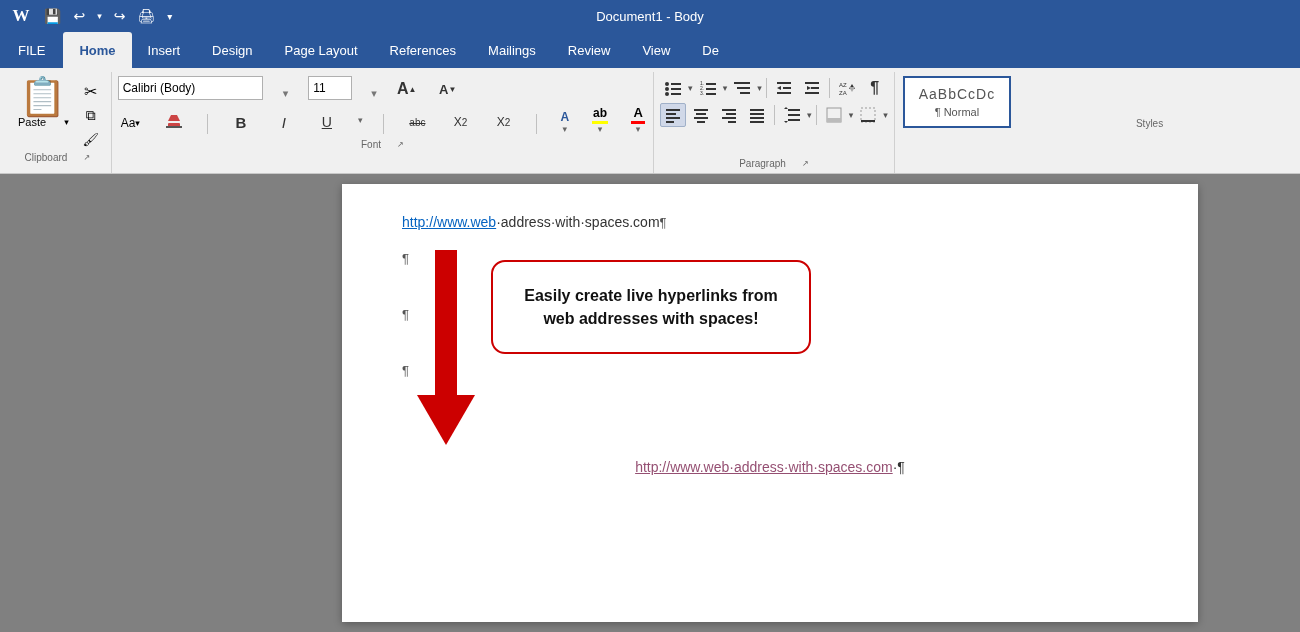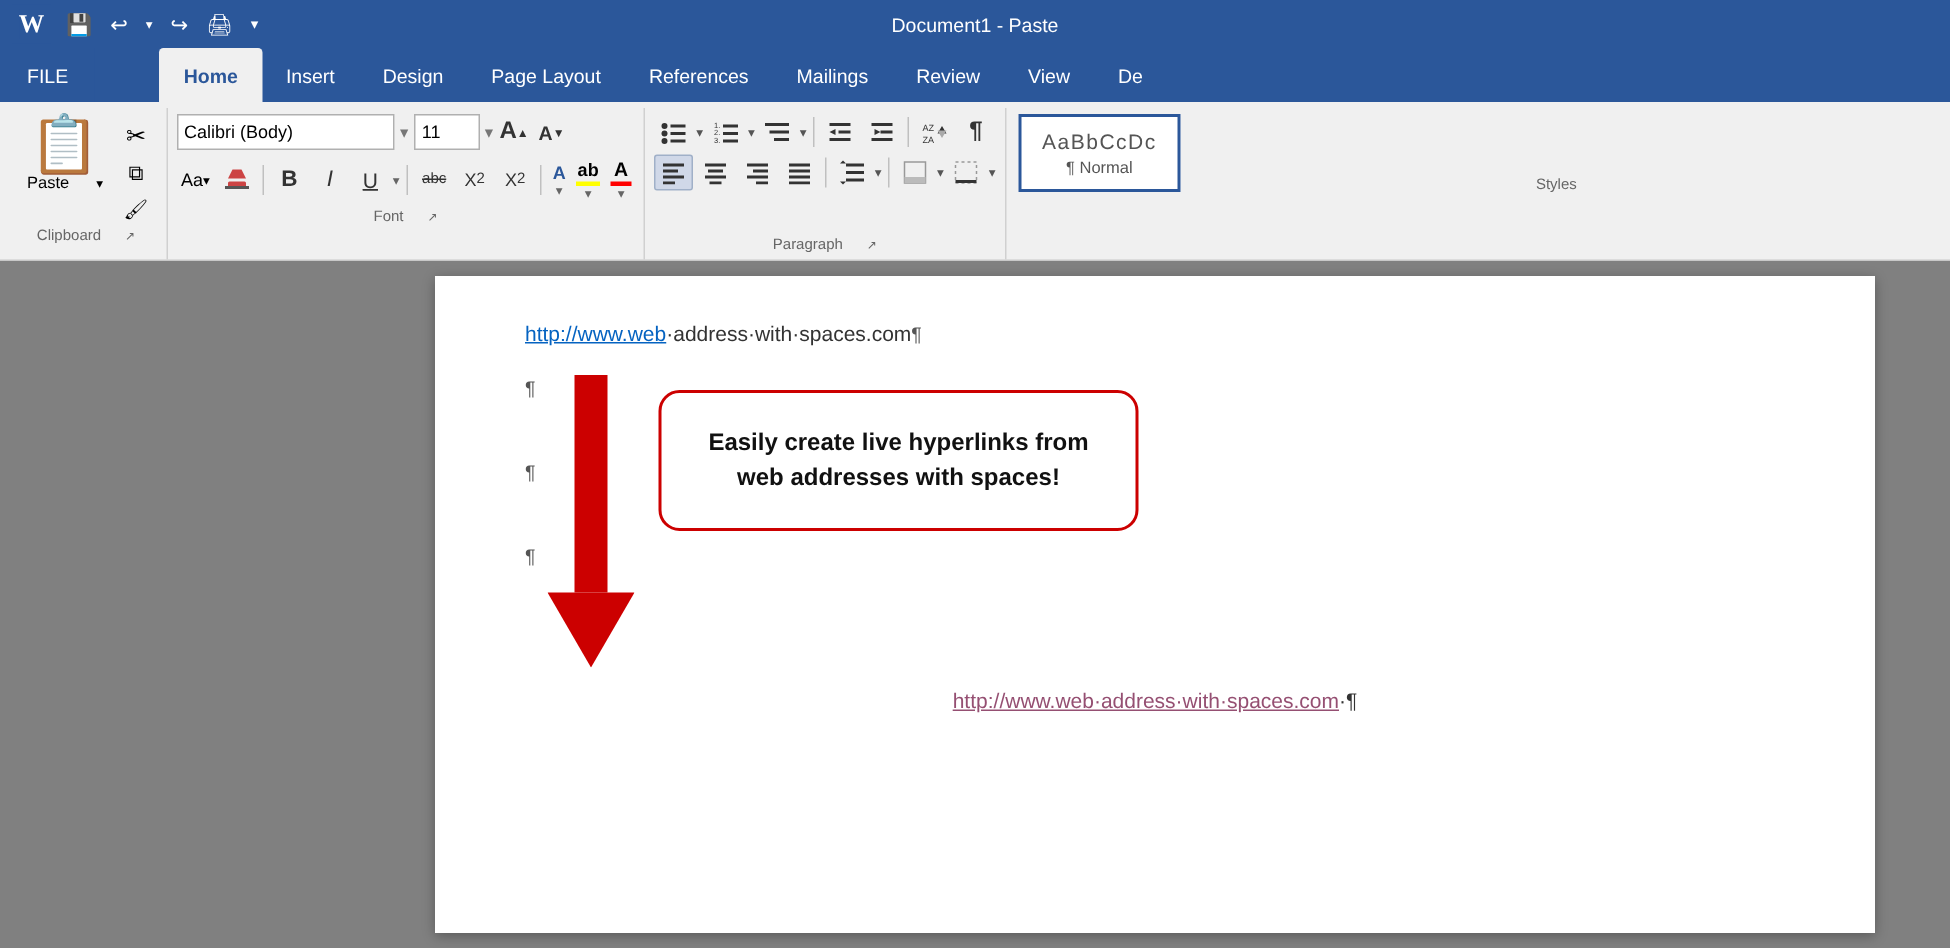--- a/index.html
+++ b/index.html
@@ -64,21 +64,20 @@
       height: 36px;
       display: flex;
       align-items: center;
     }
     .tab.active {
       background: #f0f0f0;
       color: #2b579a;
       font-weight: bold;
       border-top-left-radius: 3px;
       border-top-right-radius: 3px;
-      margin-left: 43px;
     }
     .tab.file {
       background: #2b579a;
       color: white;
       font-weight: normal;
       padding: 0 18px;
       height: 36px;
     }
 
     
@@ -135,22 +134,22 @@
       height: 22px;
       display: flex;
       align-items: center;
       justify-content: center;
       cursor: pointer;
       border-radius: 2px;
       font-size: 14px;
     }
     .font-row {
       display: flex;
-      align-items: center;
-      gap: 3px;
+      align-items: flex-end;
+      gap: 19px;
       margin-bottom: 3px;
     }
     .font-select {
       border: 1px solid #b0b0b0;
       background: white;
       padding: 2px 4px;
       font-size: 12px;
       height: 24px;
       width: 140px;
       cursor: pointer;
@@ -242,21 +241,21 @@
       overflow: hidden;
     }
     .doc-sidebar {
       width: 240px;
       background: #808080;
       flex-shrink: 0;
     }
     .doc-page {
       background: white;
       margin: 10px auto;
-      width: 960px;
+      width: 856px;
       min-height: 400px;
       padding: 30px 60px;
       box-shadow: 0 2px 8px rgba(0,0,0,0.3);
       position: relative;
     }
 
     .doc-line {
       margin-bottom: 20px;
       font-size: 14px;
       color: #333;
@@ -286,21 +285,21 @@
     <span style="background:#2b579a;color:white;font-weight:bold;font-size:17px;font-family:serif;">W</span>
   </div>
   <div class="quick-access">
     <span class="qa-btn" title="Save">💾</span>
     <span class="qa-btn">↩</span>
     <span class="qa-btn" style="font-size:9px;">▾</span>
     <span class="qa-btn">↪</span>
     <span class="qa-btn">🖨</span>
     <span class="qa-btn" style="font-size:10px;">▾</span>
   </div>
-  <span class="title-bar-text">Document1 - Paste</span>
+  <span class="title-bar-text">Document1 - Body</span>
 </div>
 
 <div class="ribbon-tabs">
   <div class="tab file">FILE</div>
   <div class="tab active">Home</div>
   <div class="tab">Insert</div>
   <div class="tab">Design</div>
   <div class="tab">Page Layout</div>
   <div class="tab">References</div>
   <div class="tab">Mailings</div>

